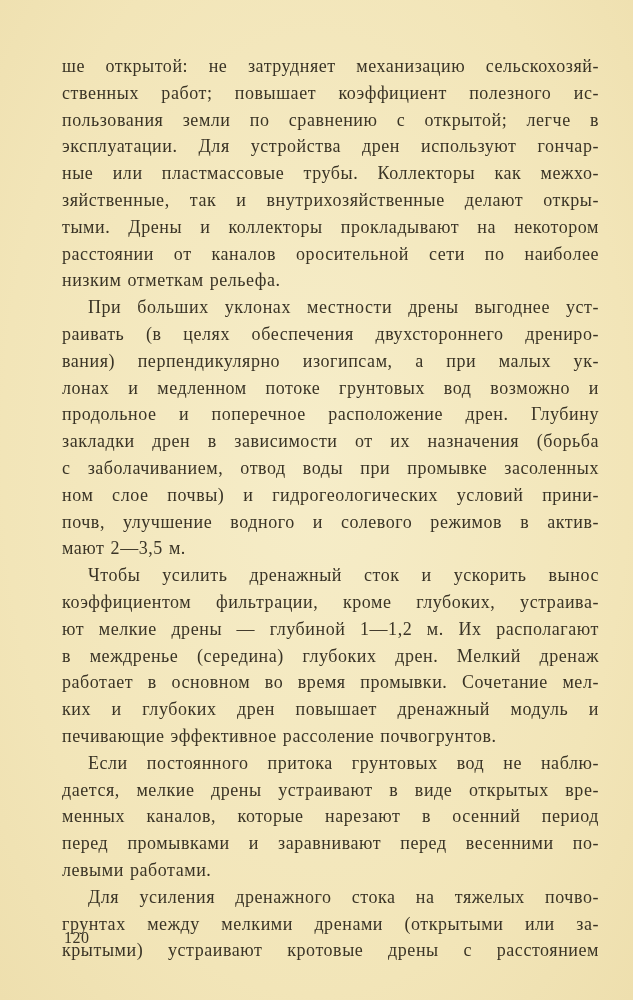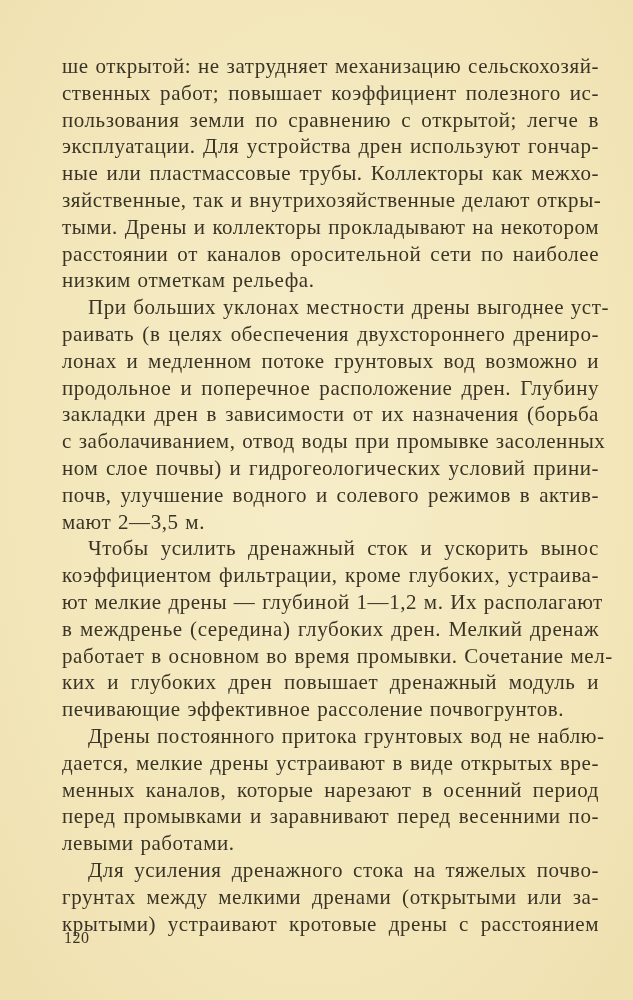--- a/index.html
+++ b/index.html
@@ -17,21 +17,21 @@
     color: #3a3426;
   }
   .page {
     position: absolute;
     left: 62px;
     top: 53px;
     width: 537px;
   }
   .para {
     margin: 0;
-    font-size: 21px;
+    font-size: 18px;
     line-height: 26.8px;
     text-align: justify;
     letter-spacing: 0.55px;
     word-spacing: 1px;
   }
   .line {
     display: block;
     text-align: justify;
     text-align-last: justify;
     white-space: nowrap;
@@ -62,41 +62,42 @@
     <span class="line">ные или пластмассовые трубы. Коллекторы как межхо-</span>
     <span class="line">зяйственные, так и внутрихозяйственные делают откры-</span>
     <span class="line">тыми. Дрены и коллекторы прокладывают на некотором</span>
     <span class="line">расстоянии от каналов оросительной сети по наиболее</span>
     <span class="line last">низким отметкам рельефа.</span>
   </p>
 
   <p class="para">
     <span class="line" style="padding-left:26px">При больших уклонах местности дрены выгоднее уст-</span>
     <span class="line">раивать (в целях обеспечения двухстороннего дрениро-</span>
+    <span class="line">вания)  перпендикулярно  изогипсам, а при малых ук-</span>
     <span class="line">лонах и медленном потоке грунтовых вод возможно и</span>
     <span class="line">продольное и поперечное расположение дрен. Глубину</span>
     <span class="line">закладки дрен в зависимости от их назначения (борьба</span>
     <span class="line">с заболачиванием, отвод воды при промывке засоленных</span>
     <span class="line">ном слое почвы) и гидрогеологических условий прини-</span>
     <span class="line">почв, улучшение водного и солевого режимов в актив-</span>
     <span class="line last">мают 2—3,5 м.</span>
   </p>
 
   <p class="para">
     <span class="line" style="padding-left:26px">Чтобы усилить дренажный сток и ускорить вынос</span>
     <span class="line">коэффициентом фильтрации, кроме глубоких, устраива-</span>
     <span class="line">ют мелкие дрены — глубиной 1—1,2 м. Их располагают</span>
     <span class="line">в междренье (середина) глубоких дрен. Мелкий дренаж</span>
     <span class="line">работает в основном во время промывки. Сочетание мел-</span>
     <span class="line">ких и глубоких дрен повышает дренажный модуль и</span>
     <span class="line last">печивающие эффективное рассоление почвогрунтов.</span>
   </p>
 
   <p class="para">
-    <span class="line" style="padding-left:26px">Дрены постоянного притока грунтовых вод не наблю-</span>
+    <span class="line" style="padding-left:26px">Если постоянного притока грунтовых вод не наблю-</span>
     <span class="line">дается, мелкие дрены устраивают в виде открытых вре-</span>
     <span class="line">менных каналов, которые нарезают в осенний  период</span>
     <span class="line">перед промывками и заравнивают перед весенними по-</span>
     <span class="line last">левыми работами.</span>
   </p>
 
   <p class="para">
     <span class="line" style="padding-left:26px">Для усиления дренажного стока на тяжелых почво-</span>
     <span class="line">грунтах между мелкими дренами (открытыми или за-</span>
     <span class="line">крытыми) устраивают кротовые дрены с расстоянием</span>

